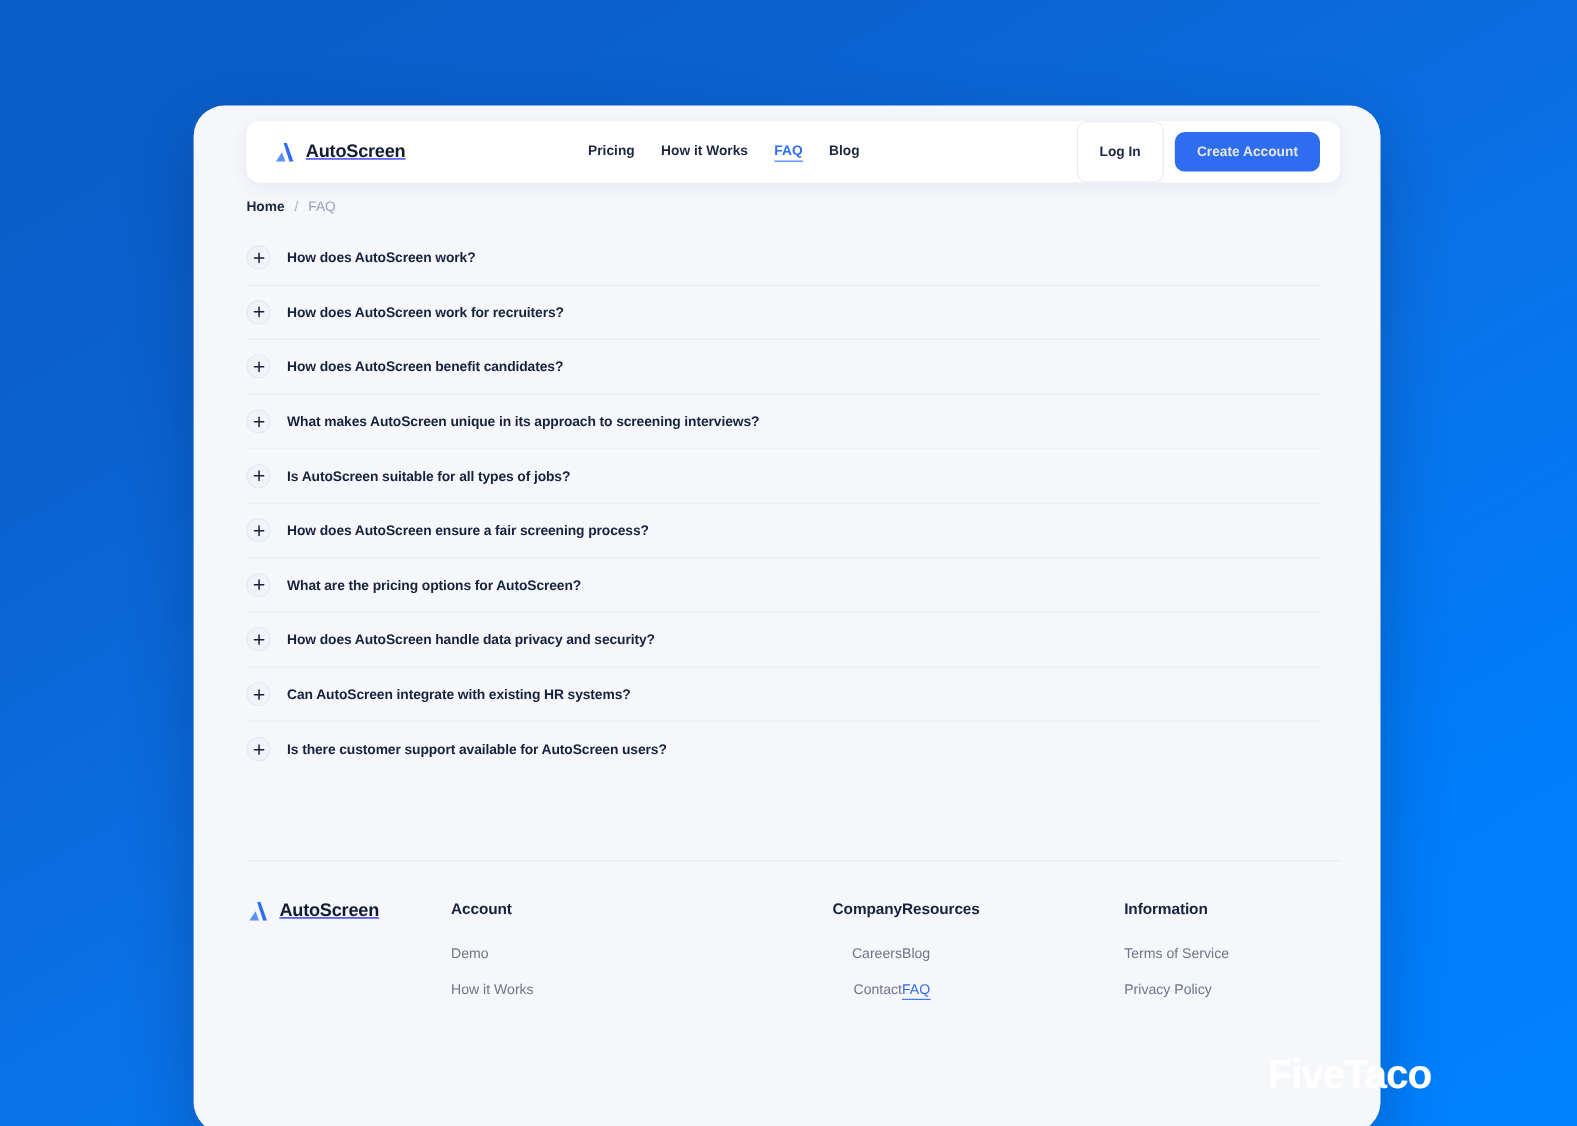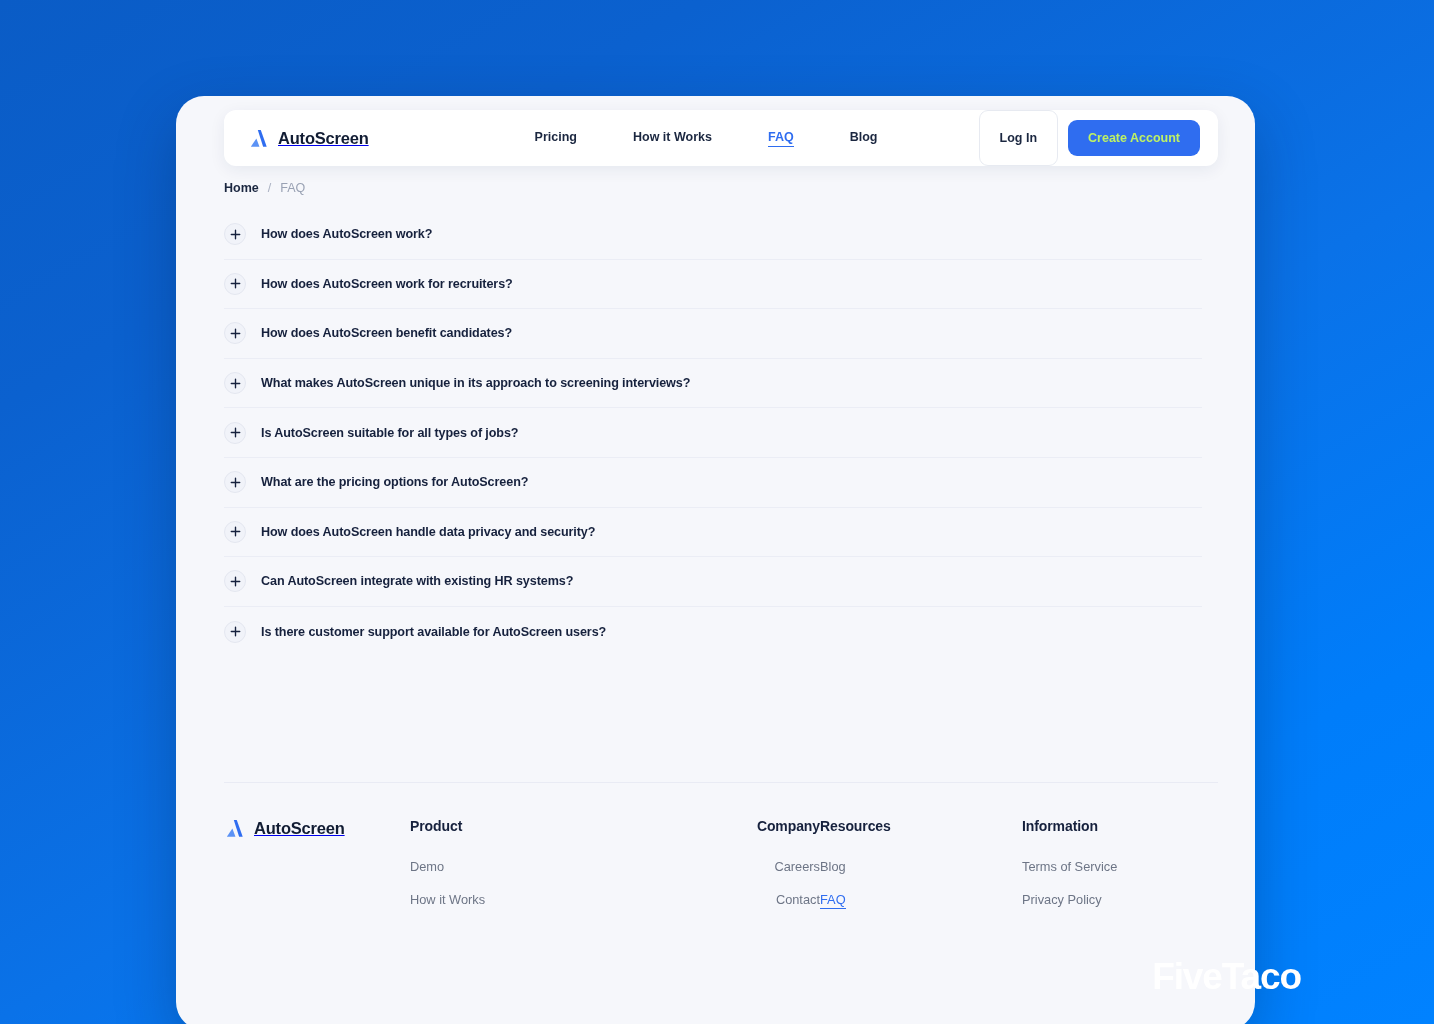--- a/index.html
+++ b/index.html
@@ -53,21 +53,21 @@
     font-size: 16.5px;
     font-weight: bold;
     color: #111c33;
     letter-spacing: -0.2px;
   }
   .logo-mark { width: 21px; height: 21px; display: block; }
 
   .nav-links {
     display: flex;
     align-items: center;
-    gap: 56px;
+    gap: 24px;
     margin-left: 166px;
   }
   .nav-link {
     font-size: 12.5px;
     font-weight: bold;
     color: #1b2740;
     text-decoration: none;
     padding-bottom: 2px;
     white-space: nowrap;
   }
@@ -89,21 +89,21 @@
     background: #ffffff;
     border: 1px solid #e7eaf1;
     border-radius: 9px;
     padding: 20px 20px;
     cursor: pointer;
     font-family: inherit;
   }
   .btn-create {
     font-size: 12.5px;
     font-weight: bold;
-    color: #bef264;
+    color: #e5e5e5;
     background: #2f6df0;
     border: none;
     border-radius: 9px;
     padding: 11px 20px;
     cursor: pointer;
     font-family: inherit;
   }
 
   
   .breadcrumb {
@@ -297,20 +297,28 @@
 
     <div class="faq-item">
       <span class="plus-circle">
         <svg width="11" height="11" viewBox="0 0 12 12">
             <path d="M6 1.4V10.6M1.4 6H10.6" stroke="#16213d" stroke-width="1.5" stroke-linecap="round"></path>
           </svg>
       </span>
       <span class="faq-q">Is AutoScreen suitable for all types of jobs?</span>
     </div>
 
+    <div class="faq-item">
+      <span class="plus-circle">
+        <svg width="11" height="11" viewBox="0 0 12 12">
+            <path d="M6 1.4V10.6M1.4 6H10.6" stroke="#16213d" stroke-width="1.5" stroke-linecap="round"></path>
+          </svg>
+      </span>
+      <span class="faq-q">How does AutoScreen ensure a fair screening process?</span>
+    </div>
 
     <div class="faq-item">
       <span class="plus-circle">
         <svg width="11" height="11" viewBox="0 0 12 12">
             <path d="M6 1.4V10.6M1.4 6H10.6" stroke="#16213d" stroke-width="1.5" stroke-linecap="round"></path>
           </svg>
       </span>
       <span class="faq-q">What are the pricing options for AutoScreen?</span>
     </div>
 
@@ -353,21 +361,21 @@
           <svg class="logo-mark" viewBox="0 0 24 24">
             <path d="M11.2 2.2 L14.6 2.2 L21.4 21.4 L17.3 21.4 Z" fill="#2f6df0"></path>
             <path d="M9.6 12.0 L13.1 21.4 L3.2 21.4 Z" fill="#5b92f5"></path>
           </svg>
         </span>
         <span class="footer-brand-name">AutoScreen</span>
       </a>
     </div>
 
     <div class="footer-col col-1">
-      <span class="footer-heading">Product</span>
+      <span class="footer-heading">Account</span>
       <a class="footer-link" href="#">Demo</a>
       <a class="footer-link" href="#">How it Works</a>
     </div>
 
     <div class="footer-col col-2">
       <span class="footer-heading">Company</span>
       <a class="footer-link" href="#">Careers</a>
       <a class="footer-link" href="#">Contact</a>
     </div>
 

